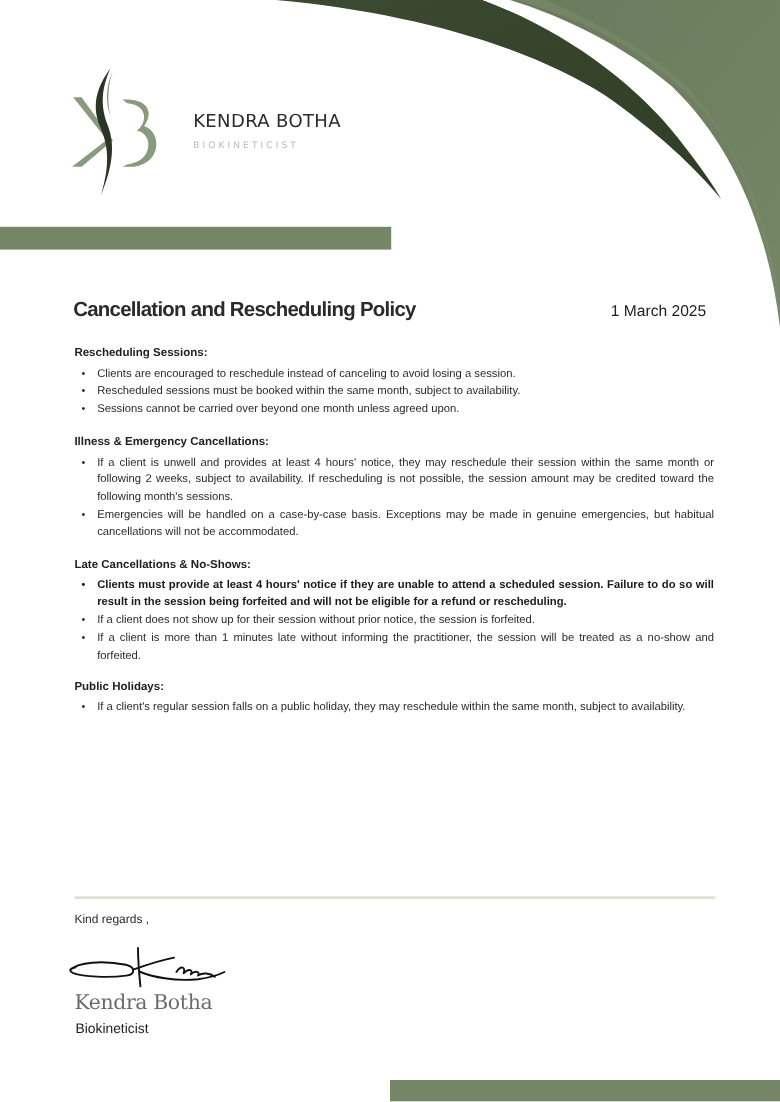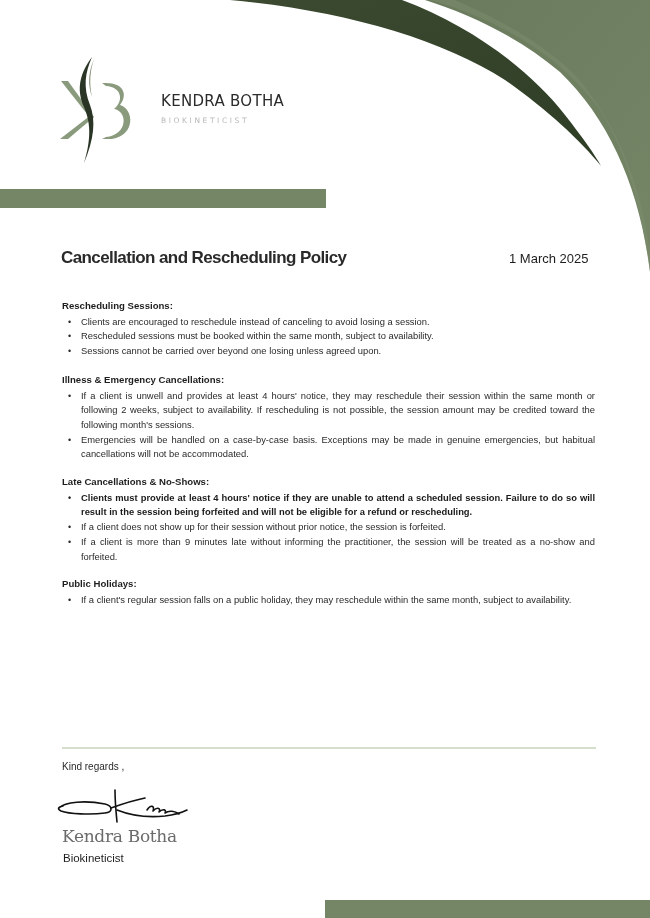--- a/index.html
+++ b/index.html
@@ -12,21 +12,21 @@
     .brand-name { position: absolute; left: 161px; top: 92px; font-family: "DejaVu Sans", sans-serif; font-size: 15px; letter-spacing: 0.3px; color: #2b2b2b; font-weight: normal; }
     .brand-sub { position: absolute; left: 161px; top: 116px; font-family: "DejaVu Sans", sans-serif; font-size: 7.5px; letter-spacing: 2.6px; color: #b8b8b8; }
 
     .top-bar { position: absolute; left: 0; top: 189px; width: 326px; height: 19px; background: #758667; }
     .bottom-bar { position: absolute; left: 325px; top: 900px; width: 325px; height: 18px; background: #758667; }
 
     .title { position: absolute; left: 61px; top: 248px; font-family: Liberation Sans, sans-serif; font-size: 17px; letter-spacing: -0.6px; color: #2a2a2a; }
     .date { position: absolute; left: 509px; top: 251px; font-size: 13px; color: #1e1e1e; }
 
     .content { position: absolute; left: 62px; top: 288px; width: 533px; font-size: 9.4px; line-height: 14.7px; color: #2a2a2a; }
-    .section { margin-bottom: 13px; margin-top: 11px; }
+    .section { margin-bottom: 13px; }
     .section h3 { font-size: 9.6px; font-weight: bold; color: #1e1e1e; margin-bottom: 1px; }
     .section ul { list-style: none; }
     .section li { position: relative; padding-left: 19px; text-align: justify; }
     .section li::before { content: "•"; position: absolute; left: 6px; top: 0; font-size: 9px; }
     .section li.bold { font-weight: bold; color: #1a1a1a; }
     .s-resched { margin-bottom: 14px; }
 
     .divider { position: absolute; left: 62px; top: 747px; width: 534px; height: 2px; background: #d6dfce; }
     .regards { position: absolute; left: 62px; top: 761px; font-size: 10px; color: #2a2a2a; }
     .signature { position: absolute; left: 55px; top: 788px; width: 140px; height: 36px; }
@@ -73,38 +73,38 @@
 
 <h1 class="title">Cancellation and Rescheduling Policy</h1>
 <div class="date">1 March 2025</div>
 
 <div class="content">
   <div class="section s-resched">
     <h3>Rescheduling Sessions:</h3>
     <ul>
       <li>Clients are encouraged to reschedule instead of canceling to avoid losing a session.</li>
       <li>Rescheduled sessions must be booked within the same month, subject to availability.</li>
-      <li>Sessions cannot be carried over beyond one losing unless agreed upon.</li>
+      <li>Sessions cannot be carried over beyond one month unless agreed upon.</li>
     </ul>
   </div>
 
   <div class="section">
     <h3>Illness &amp; Emergency Cancellations:</h3>
     <ul>
       <li>If a client is unwell and provides at least 4 hours' notice, they may reschedule their session within the same month or following 2 weeks, subject to availability. If rescheduling is not possible, the session amount may be credited toward the following month's sessions.</li>
       <li>Emergencies will be handled on a case-by-case basis. Exceptions may be made in genuine emergencies, but habitual cancellations will not be accommodated.</li>
     </ul>
   </div>
 
   <div class="section">
     <h3>Late Cancellations &amp; No-Shows:</h3>
     <ul>
       <li class="bold">Clients must provide at least 4 hours' notice if they are unable to attend a scheduled session. Failure to do so will result in the session being forfeited and will not be eligible for a refund or rescheduling.</li>
       <li>If a client does not show up for their session without prior notice, the session is forfeited.</li>
-      <li>If a client is more than 9 minutes late without informing the practitioner, the session will be treated as a no-show and forfeited.</li>
+      <li>If a client is more than 1 minutes late without informing the practitioner, the session will be treated as a no-show and forfeited.</li>
     </ul>
   </div>
 
   <div class="section">
     <h3>Public Holidays:</h3>
     <ul>
       <li>If a client's regular session falls on a public holiday, they may reschedule within the same month, subject to availability.</li>
     </ul>
   </div>
 

